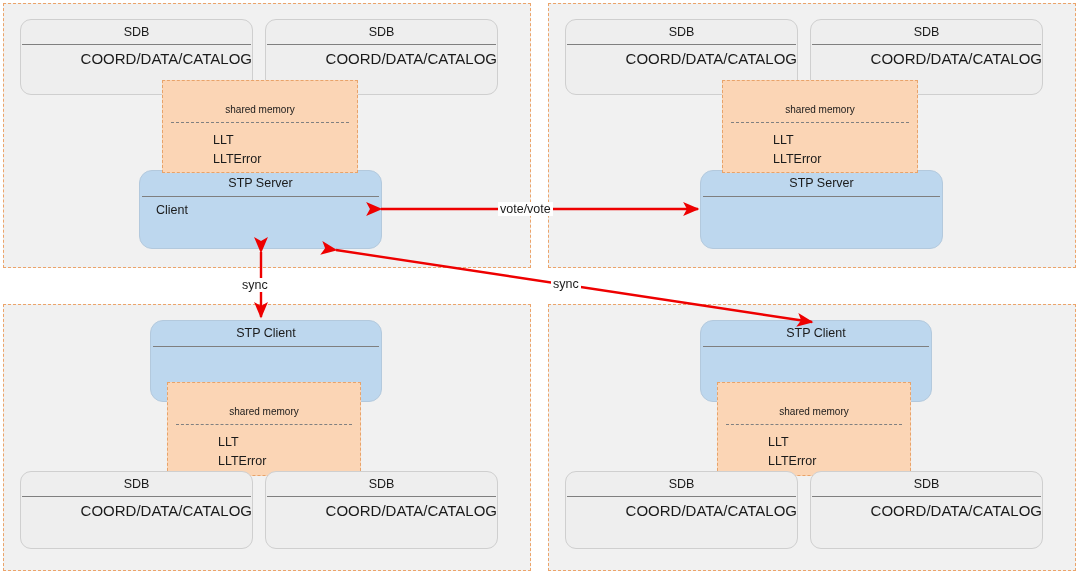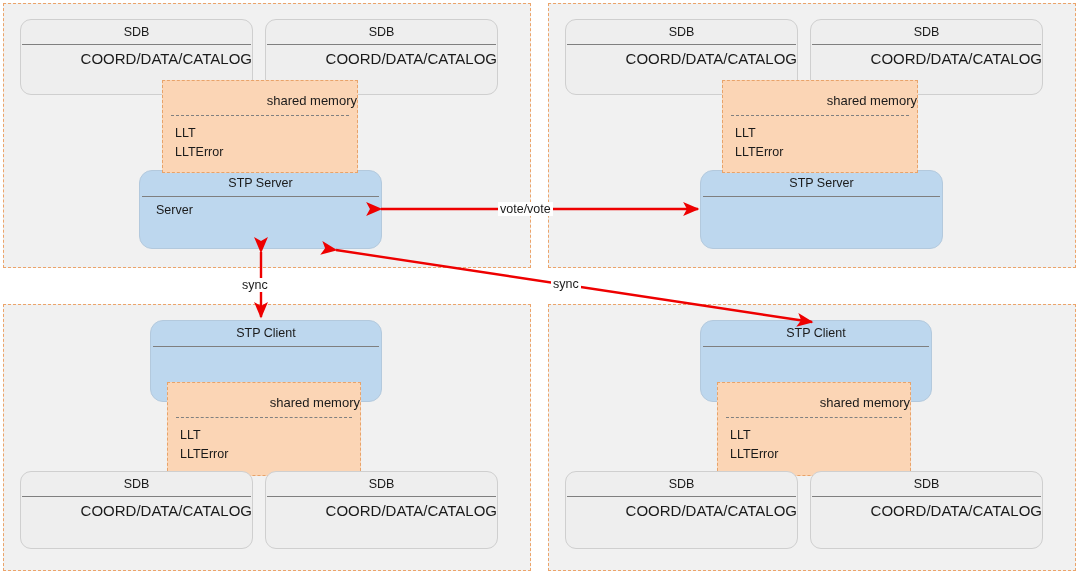--- a/index.html
+++ b/index.html
@@ -24,24 +24,24 @@
   .stp{position:absolute;box-sizing:border-box;
        background:#bdd7ee;border:1px solid #b3c9dd;border-radius:13px;}
   .stp .hdr{height:25px;line-height:25px;text-align:center;
             font-size:12.5px;border-bottom:1.6px solid #7f7f7f;
             margin:0 2px;}
   .stp .role{padding:6px 0 0 16px;font-size:12.5px;text-align:left;}
 
   
   .shmem{position:absolute;box-sizing:border-box;
          background:#fbd5b5;border:1.3px dashed #e8a36a;}
-  .shmem .title{text-align:right;font-size:13px;padding-top:12px;}
+  .shmem .title{text-align:center;font-size:10px;padding-top:23px;}
   .shmem .rule{margin:7px 8px 0 8px;height:0;
                border-top:1.8px dashed #808080;}
-  .shmem .lines{padding:8px 0 0 12px;font-size:12.5px;line-height:19px;}
+  .shmem .lines{padding:8px 0 0 12px;font-size:12.5px;line-height:19px;margin-left:38px;}
 
   
   #arrows{position:absolute;left:0;top:0;width:1080px;height:578px;
           pointer-events:none;}
 
   
   .alabel{position:absolute;background:#ffffff;font-size:12.5px;
           padding:0 2px;white-space:nowrap;}
 </style>
 </head>
@@ -55,21 +55,21 @@
     <div class="hdr">SDB</div>
     <div class="body">COORD/DATA/CATALOG</div>
   </div>
   <div class="sdb" style="left:265px;top:19px;width:233px;height:76px;">
     <div class="hdr">SDB</div>
     <div class="body">COORD/DATA/CATALOG</div>
   </div>
 
   <div class="stp" style="left:139px;top:170px;width:243px;height:79px;">
     <div class="hdr">STP Server</div>
-    <div class="role">Server</div>
+    <div class="role">Client</div>
   </div>
 
   <div class="shmem" style="left:162px;top:80px;width:196px;height:93px;">
     <div class="title">shared memory</div>
     <div class="rule"></div>
     <div class="lines">
       <div>LLT</div>
       <div>LLTError</div>
     </div>
   </div>

